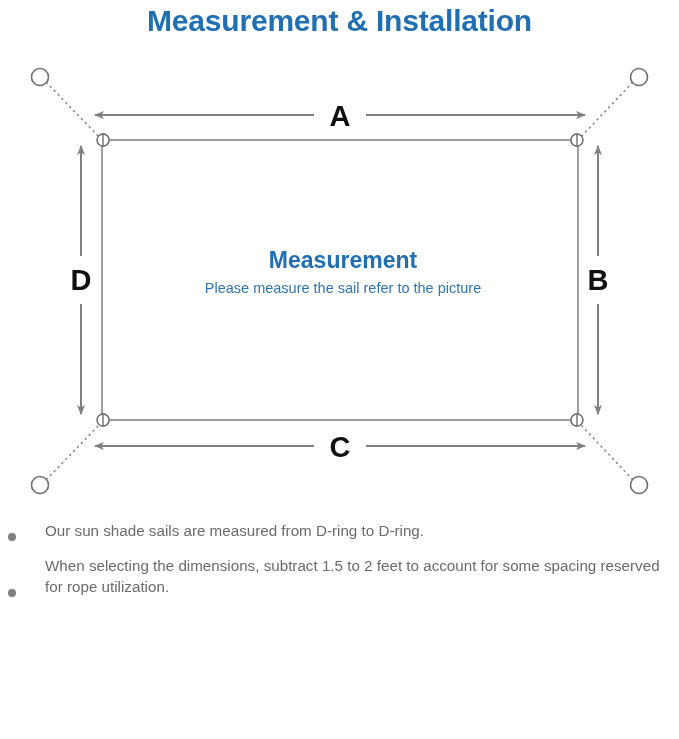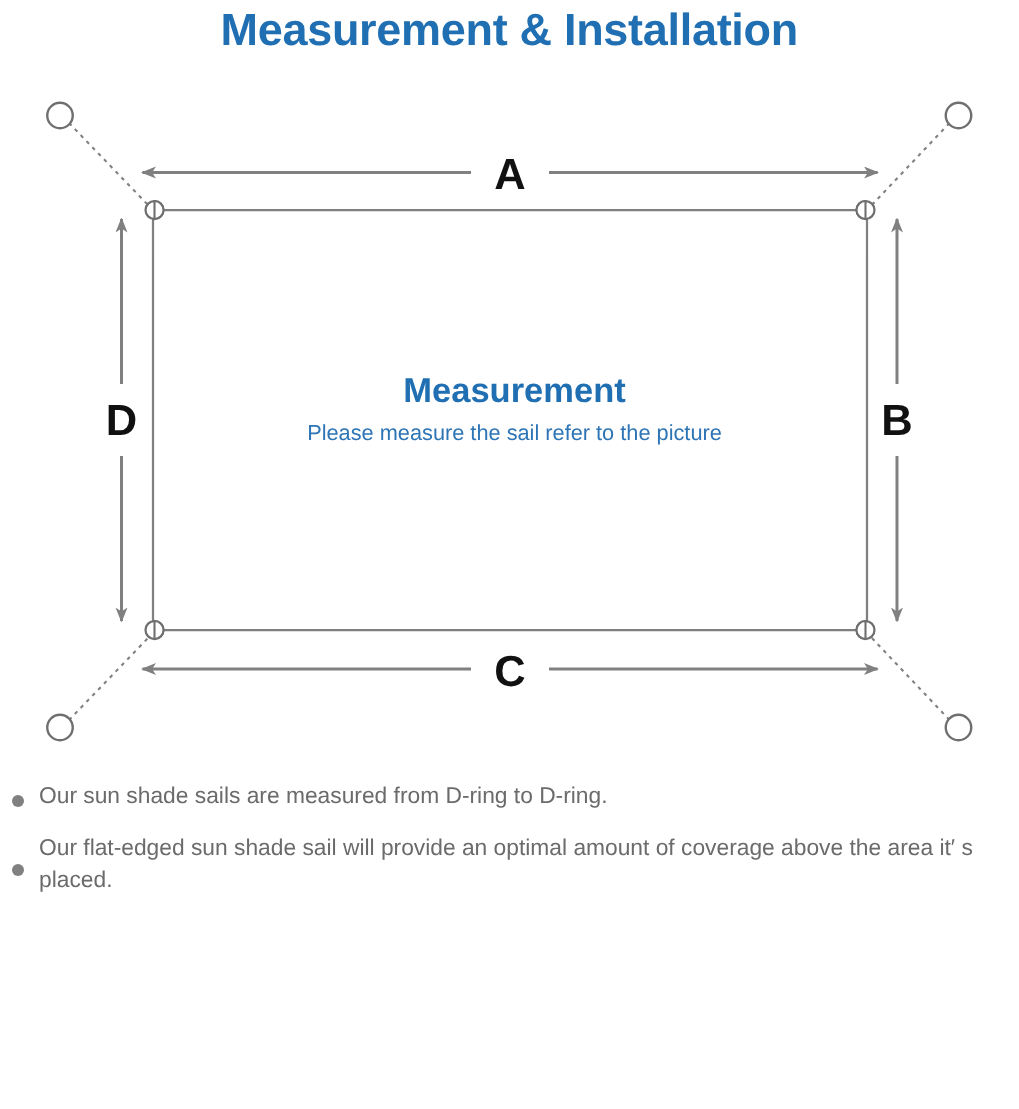--- a/index.html
+++ b/index.html
@@ -61,22 +61,23 @@
   .notes {
     position: absolute;
     left: 0;
     top: 520px;
     width: 679px;
     padding: 0 8px 0 8px;
     box-sizing: border-box;
   }
   .note-row {
     display: flex;
-    align-items: center;
+    align-items: flex-end;
     margin-bottom: 14px;
+    gap: 19px;
   }
   .note-bullet {
     flex: 0 0 auto;
     width: 18px;
     padding-top: 7px;
   }
   .note-bullet span {
     display: block;
     width: 8px;
     height: 8px;
@@ -168,17 +169,17 @@
     <div class="note-row">
       <div class="note-bullet">
           <span></span>
         </div>
       <div class="note-text">Our sun shade sails are measured from D-ring to D-ring.</div>
     </div>
     <div class="note-row">
       <div class="note-bullet">
           <span></span>
         </div>
-      <div class="note-text">Our flat-edged sun shade sail will provide an optimal amount of coverage above the area it′ s placed.</div>
+      <div class="note-text">When selecting the dimensions, subtract 1.5 to 2 feet to account for some spacing reserved for rope utilization.</div>
     </div>
   </div>
 
 </div>
 
 </body></html>

